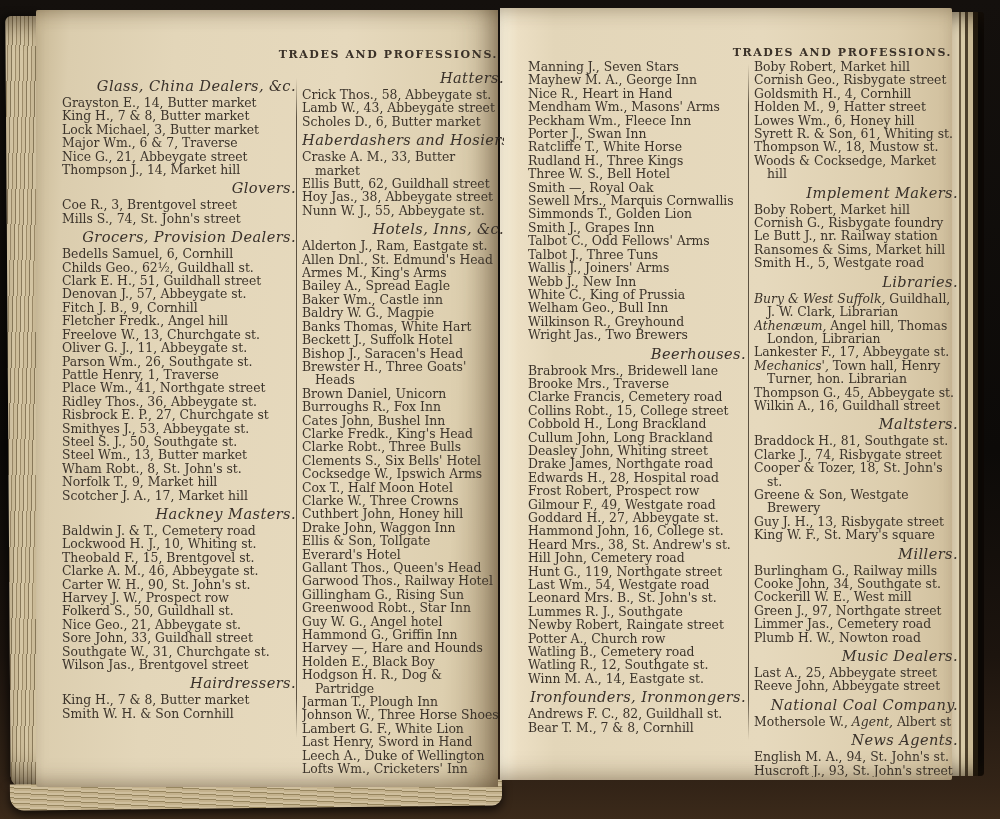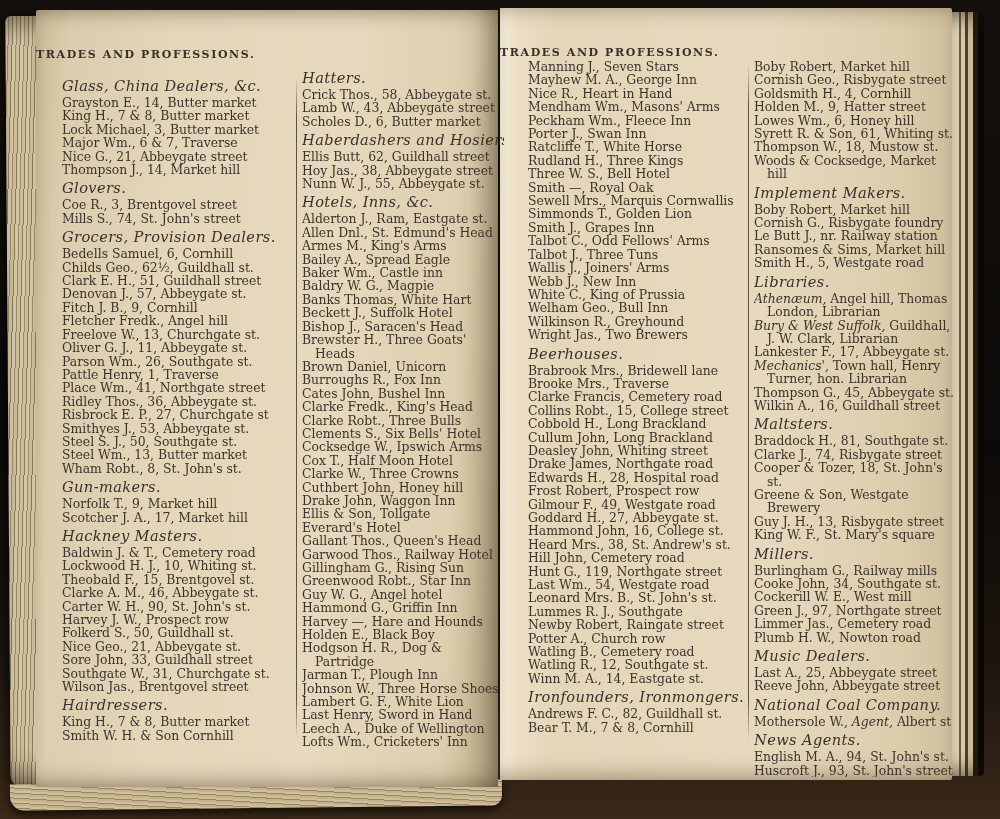--- a/index.html
+++ b/index.html
@@ -35,31 +35,31 @@
     border-radius:0 0 10px 14px;
     box-shadow:0 4px 10px rgba(0,0,0,.7);
   }
   .edge-lines-right{
     position:absolute;left:952px;top:12px;width:32px;height:764px;
     background:linear-gradient(90deg,#e0d3b4 0 7px,#6d5e45 7px 9px,#d9cba8 9px 13px,#4d402c 13px 16px,#cbbb96 16px 21px,#241c10 21px 26px,#0c0906 26px);
     border-radius:0 4px 4px 0;
     box-shadow:inset 0 18px 20px -14px rgba(30,20,10,.6), inset 0 -18px 20px -14px rgba(30,20,10,.6);
   }
   .page-header{
-    position:absolute;top:38px;left:0;right:0;text-align:left;
+    position:absolute;top:38px;left:0;right:0;text-align:right;
     font-size:11px;font-weight:bold;letter-spacing:1.6px;color:#3a3128;
     font-family:"DejaVu Serif","Liberation Serif",serif;
   }
   .col{
     position:absolute;overflow:hidden;color:#3c342b;
     font-size:12.4px;line-height:13.4px;letter-spacing:0;
   }
   .col-divider{position:absolute;width:1px;background:linear-gradient(180deg,rgba(60,50,40,0),#5c5242 6%,#5c5242 94%,rgba(60,50,40,0));}
   .sec-head{
-    text-align:left;font-style:italic;font-size:14.6px;line-height:16px;
+    text-align:right;font-style:italic;font-size:14.6px;line-height:16px;
     margin:4px 0 2px;letter-spacing:.4px;color:#39312a;white-space:nowrap;
   }
   .entry{padding-left:13px;text-indent:-13px;white-space:normal;}
   .it{font-style:italic;}
   
   #col-l1{left:62px;top:74px;width:234px;}
   #col-l2{left:302px;top:66px;width:202px;}
   #div-left{left:296px;top:78px;height:660px;}
   
   #col-r1{left:528px;top:60px;width:218px;}
@@ -104,21 +104,20 @@
     <div class="entry">Oliver G. J., 11, Abbeygate st.</div>
     <div class="entry">Parson Wm., 26, Southgate st.</div>
     <div class="entry">Pattle Henry, 1, Traverse</div>
     <div class="entry">Place Wm., 41, Northgate street</div>
     <div class="entry">Ridley Thos., 36, Abbeygate st.</div>
     <div class="entry">Risbrock E. P., 27, Churchgate st</div>
     <div class="entry">Smithyes J., 53, Abbeygate st.</div>
     <div class="entry">Steel S. J., 50, Southgate st.</div>
     <div class="entry">Steel Wm., 13, Butter market</div>
     <div class="entry">Wham Robt., 8, St. John's st.</div>
-    <div class="sec-head">Gun-makers.</div>
     <div class="entry">Norfolk T., 9, Market hill</div>
     <div class="entry">Scotcher J. A., 17, Market hill</div>
     <div class="sec-head">Hackney Masters.</div>
     <div class="entry">Baldwin J. &amp; T., Cemetery road</div>
     <div class="entry">Lockwood H. J., 10, Whiting st.</div>
     <div class="entry">Theobald F., 15, Brentgovel st.</div>
     <div class="entry">Clarke A. M., 46, Abbeygate st.</div>
     <div class="entry">Carter W. H., 90, St. John's st.</div>
     <div class="entry">Harvey J. W., Prospect row</div>
     <div class="entry">Folkerd S., 50, Guildhall st.</div>
@@ -130,20 +129,21 @@
     <div class="entry">King H., 7 &amp; 8, Butter market</div>
     <div class="entry">Smith W. H. &amp; Son Cornhill</div>
   </div>
 <div id="div-left" class="col-divider"></div>
 <div id="col-l2" class="col">
     <div class="sec-head">Hatters.</div>
     <div class="entry">Crick Thos., 58, Abbeygate st.</div>
     <div class="entry">Lamb W., 43, Abbeygate street</div>
     <div class="entry">Scholes D., 6, Butter market</div>
     <div class="sec-head">Haberdashers and Hosiers.</div>
+    <div class="entry">Craske A. M., 33, Butter market</div>
     <div class="entry">Ellis Butt, 62, Guildhall street</div>
     <div class="entry">Hoy Jas., 38, Abbeygate street</div>
     <div class="entry">Nunn W. J., 55, Abbeygate st.</div>
     <div class="sec-head">Hotels, Inns, &amp;c.</div>
     <div class="entry">Alderton J., Ram, Eastgate st.</div>
     <div class="entry">Allen Dnl., St. Edmund's Head</div>
     <div class="entry">Armes M., King's Arms</div>
     <div class="entry">Bailey A., Spread Eagle</div>
     <div class="entry">Baker Wm., Castle inn</div>
     <div class="entry">Baldry W. G., Magpie</div>
@@ -242,22 +242,22 @@
     <div class="entry">Syrett R. &amp; Son, 61, Whiting st.</div>
     <div class="entry">Thompson W., 18, Mustow st.</div>
     <div class="entry">Woods &amp; Cocksedge, Market hill</div>
     <div class="sec-head">Implement Makers.</div>
     <div class="entry">Boby Robert, Market hill</div>
     <div class="entry">Cornish G., Risbygate foundry</div>
     <div class="entry">Le Butt J., nr. Railway station</div>
     <div class="entry">Ransomes &amp; Sims, Market hill</div>
     <div class="entry">Smith H., 5, Westgate road</div>
     <div class="sec-head">Libraries.</div>
+    <div class="entry"><span class="it">Bury &amp; West Suffolk,</span><span> Guildhall, J. W. Clark, Librarian</span></div>
     <div class="entry"><span class="it">Athenæum,</span><span> Angel hill, Thomas London, Librarian</span></div>
-    <div class="entry"><span class="it">Bury &amp; West Suffolk,</span><span> Guildhall, J. W. Clark, Librarian</span></div>
     <div class="entry">Lankester F., 17, Abbeygate st.</div>
     <div class="entry"><span class="it">Mechanics',</span><span> Town hall, Henry Turner, hon. Librarian</span></div>
     <div class="entry">Thompson G., 45, Abbeygate st.</div>
     <div class="entry">Wilkin A., 16, Guildhall street</div>
     <div class="sec-head">Maltsters.</div>
     <div class="entry">Braddock H., 81, Southgate st.</div>
     <div class="entry">Clarke J., 74, Risbygate street</div>
     <div class="entry">Cooper &amp; Tozer, 18, St. John's st.</div>
     <div class="entry">Greene &amp; Son, Westgate Brewery</div>
     <div class="entry">Guy J. H., 13, Risbygate street</div>

